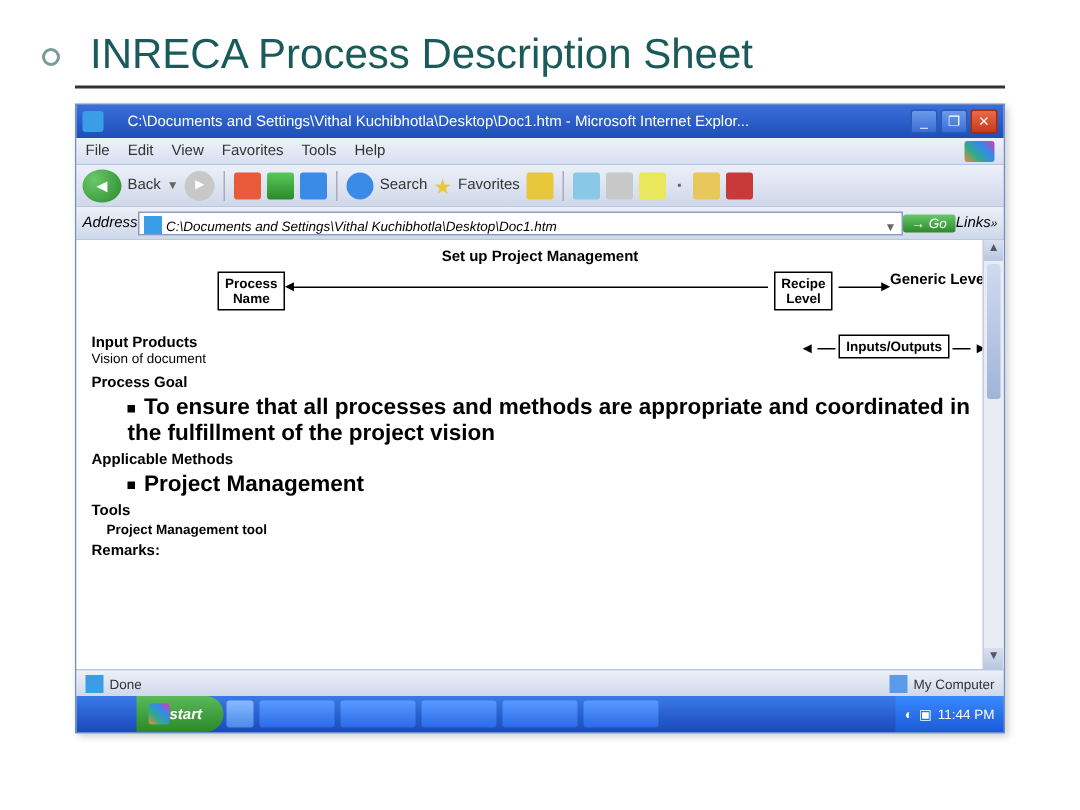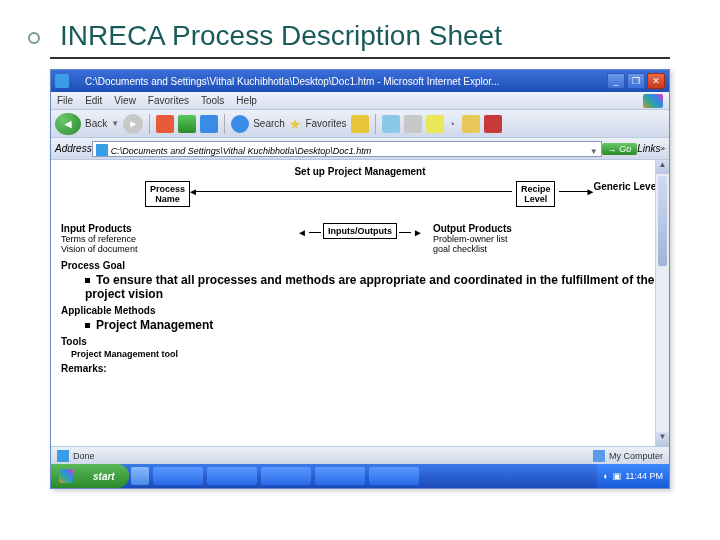--- a/index.html
+++ b/index.html
@@ -33,28 +33,28 @@
   .go-btn { padding: 1px 6px; background: linear-gradient(#6ac86a,#2a8a2a); color: #fff; border-radius: 2px; cursor: pointer; font-size: 9px; }
 
   .content { flex: 1; overflow: hidden; background: #fff; position: relative; font-family: Liberation Sans, sans-serif; font-size: 10px; font-weight: bold; color: #000; padding: 6px 10px; }
   .content .scrollbar { position: absolute; right: 0; top: 0; bottom: 0; width: 14px; background: #e8ecf4; border-left: 1px solid #ccd; }
   .sb-btn { height: 14px; background: linear-gradient(#d8e0f0,#b8c8e0); text-align: center; font-size: 8px; color: #556; cursor: pointer; }
   .sb-thumb { height: 90px; background: linear-gradient(#d0daf0,#a0b4d8); margin: 2px; border-radius: 2px; cursor: pointer; }
 
   .box { border: 1px solid #000; padding: 2px 4px; background: #fff; display: inline-block; font-size: 9px; }
 
   .section { margin: 4px 0 2px 0; font-size: 10px; }
-  .indent { margin-left: 24px; font-size: 12px; }
+  .indent { margin-left: 24px; font-size: 15px; }
   .bullet-sq { display: inline-block; width: 5px; height: 5px; background: #000; margin-right: 6px; vertical-align: middle; }
 
   .statusbar { height: 18px; background: linear-gradient(#ecf0f8,#d0d8ea); border-top: 1px solid #b8c8e0; display: flex; align-items: center; font-size: 9px; padding: 0 6px; color: #333; }
   .statusbar .spacer { flex: 1; }
 
   .taskbar { height: 24px; background: linear-gradient(#3a7ae8,#1a4ab8); display: flex; align-items: center; font-size: 10px; color: #fff; }
-  .start { height: 24px; padding: 0 14px 0 8px; background: linear-gradient(#5aba5a,#2a8a2a); border-radius: 0 12px 12px 0; display: flex; align-items: center; gap: 20px; font-style: italic; font-weight: bold; cursor: pointer; }
+  .start { height: 24px; padding: 0 14px 0 8px; background: linear-gradient(#5aba5a,#2a8a2a); border-radius: 0 12px 12px 0; display: flex; align-items: center; gap: 0; font-style: italic; font-weight: bold; cursor: pointer; margin-left: 40px; }
   .task-item { height: 18px; margin: 0 2px; padding: 0 4px; background: linear-gradient(#5a9aff,#2a6ae8); border-radius: 2px; display: flex; align-items: center; font-size: 8px; cursor: pointer; }
   .tray { margin-left: auto; height: 24px; background: linear-gradient(#3a8aff,#1a5ad8); padding: 0 6px; display: flex; align-items: center; gap: 4px; font-size: 9px; }
 </style>
 </head>
 <body>
 
 <div class="slide">
   <span class="bullet"></span>
   <h1 class="slide-title">INRECA Process Description Sheet</h1>
   <hr class="slide-rule">
@@ -130,34 +130,28 @@
 Level</div>
         <div style="width:30px;border-top:1px solid #000;margin-top:10px;position:relative">
           <span style="position:absolute;right:-6px;top:-6px">►</span>
         </div>
         <span>Generic Level</span>
       </div>
 
       <div style="display:flex;gap:10px;margin-bottom:6px">
         <div style="flex:1">
           <div>Input Products</div>
-          <div style="font-weight:normal;font-size:9px">Terms of reference</div>
           <div style="font-weight:normal;font-size:9px">Vision of document</div>
         </div>
         <div style="display:flex;align-items:flex-start;gap:2px">
           <span style="font-size:10px;margin-top:4px">◄</span>
           <div style="width:12px;border-top:1px solid #000;margin-top:9px"></div>
           <div class="box">Inputs/Outputs</div>
           <div style="width:12px;border-top:1px solid #000;margin-top:9px"></div>
           <span style="font-size:10px;margin-top:4px">►</span>
-        </div>
-        <div style="flex:1">
-          <div>Output Products</div>
-          <div style="font-weight:normal;font-size:9px">Problem-owner list</div>
-          <div style="font-weight:normal;font-size:9px">goal checklist</div>
         </div>
       </div>
 
       <div class="section">Process Goal</div>
       <div class="indent"><span class="bullet-sq"></span><span>To ensure that all processes and methods are appropriate and coordinated in the fulfillment of the project vision</span></div>
 
       <div class="section">Applicable Methods</div>
       <div class="indent"><span class="bullet-sq"></span><span>Project Management</span></div>
 
       <div class="section">Tools</div>

